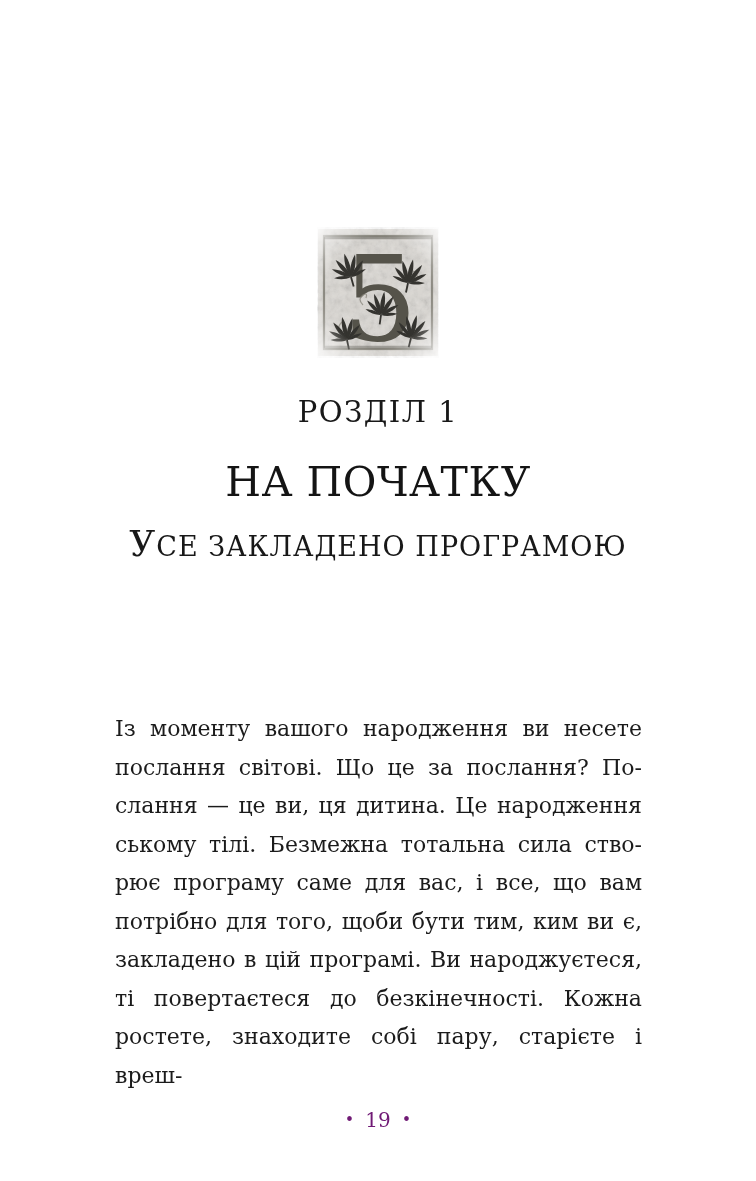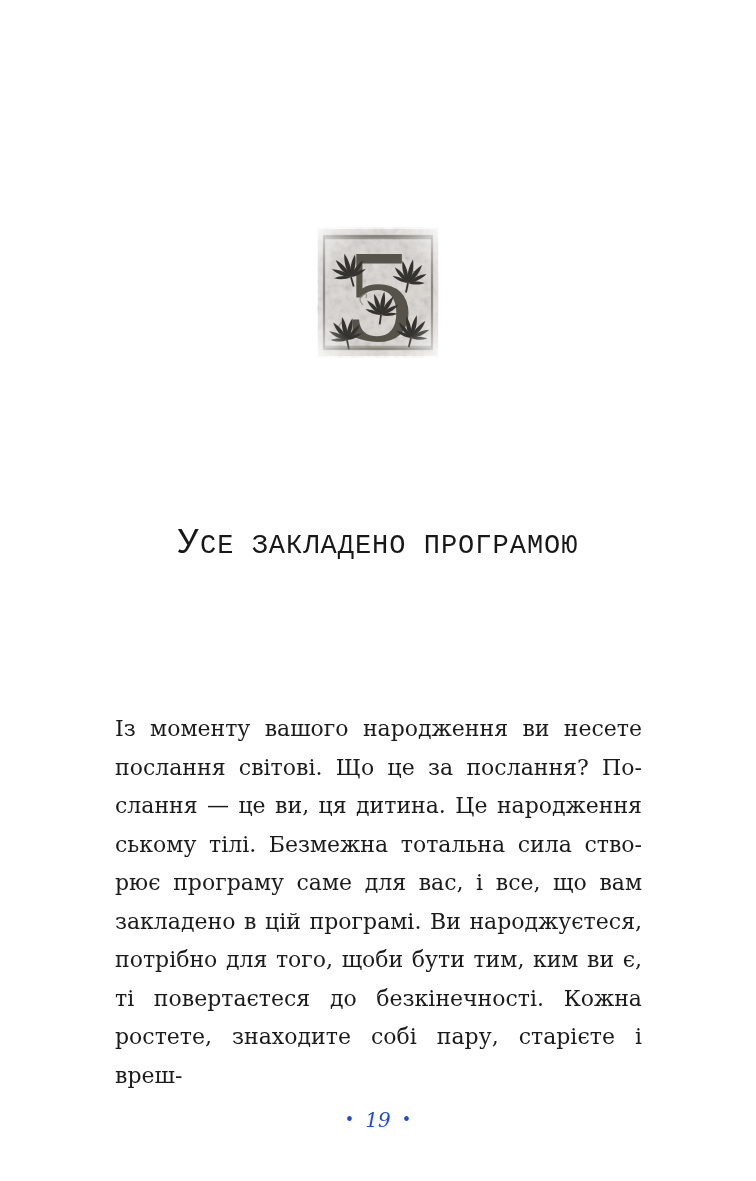--- a/index.html
+++ b/index.html
@@ -53,21 +53,20 @@
   }
   .subtitle {
     position: absolute;
     left: 0; top: 527px;
     width: 100%;
     text-align: center;
     font-size: 27px;
     line-height: 33px;
     letter-spacing: 1px;
     color: #181818;
-    font-family: Liberation Mono, monospace;
   }
   .subtitle .initial { font-size: 36px; }
   
   .paragraph {
     position: absolute;
     left: 115px;
     top: 690px;
     width: 527px;
     font-size: 22px;
     color: #1b1b1b;
@@ -82,22 +81,21 @@
   }
   .it { }
   
   .footer {
     position: absolute;
     left: 0; top: 1110px;
     width: 100%;
     text-align: center;
     font-size: 20px;
     line-height: 1;
-    color: #1d4ed8;
-    font-style: italic;
+    color: #701a75;
   }
   .footer .dot { font-size: 16px; vertical-align: 2px; }
   .footer .num { margin: 0 11px; }
 </style>
 </head>
 <body>
 
 <div class="page">
 
   <div class="ornament">
@@ -134,31 +132,33 @@
         <use href="#leaf" transform="translate(34,50) rotate(-16) scale(1.15)"></use>
         <use href="#leaf" transform="translate(91,56) rotate(12) scale(1.15)"></use>
         <use href="#leaf" transform="translate(64,88) rotate(8) scale(1.12)"></use>
         <use href="#leaf" transform="translate(30,113) rotate(-12) scale(1.12)"></use>
         <use href="#leaf" transform="translate(94,111) rotate(14) scale(1.12)"></use>
       </g>
     </svg>
     <div class="fade"></div>
   </div>
 
+  <div class="chapter-label">РОЗДІЛ 1</div>
 
+  <h1 class="title" style="margin:0;font-weight:normal;">НА ПОЧАТКУ</h1>
 
   <div class="subtitle"><span class="initial">У</span><span>СЕ ЗАКЛАДЕНО ПРОГРАМОЮ</span></div>
 
   <div class="paragraph">
       <div class="body-line"><span>Із моменту вашого народження ви несете</span></div>
       <div class="body-line"><span>послання світові. Що це за послання? По-</span></div>
       <div class="body-line"><span>слання — це </span><span class="it">ви</span><span>, ця дитина. Це народження</span></div>
       <div class="body-line"><span>ському тілі. Безмежна тотальна сила ство-</span></div>
       <div class="body-line"><span>рює програму саме для вас, і все, що вам</span></div>
+      <div class="body-line"><span>потрібно для того, щоби бути тим, ким ви є,</span></div>
       <div class="body-line"><span>закладено в цій програмі. Ви народжуєтеся,</span></div>
-      <div class="body-line"><span>потрібно для того, щоби бути тим, ким ви є,</span></div>
       <div class="body-line"><span>ті повертаєтеся до безкінечності. Кожна</span></div>
       <div class="body-line"><span>ростете, знаходите собі пару, старієте і вреш-</span></div>
     </div>
 
   <div class="footer"><span class="dot">•</span><span class="num">19</span><span class="dot">•</span></div>
 
 </div>
 
 </body></html>

